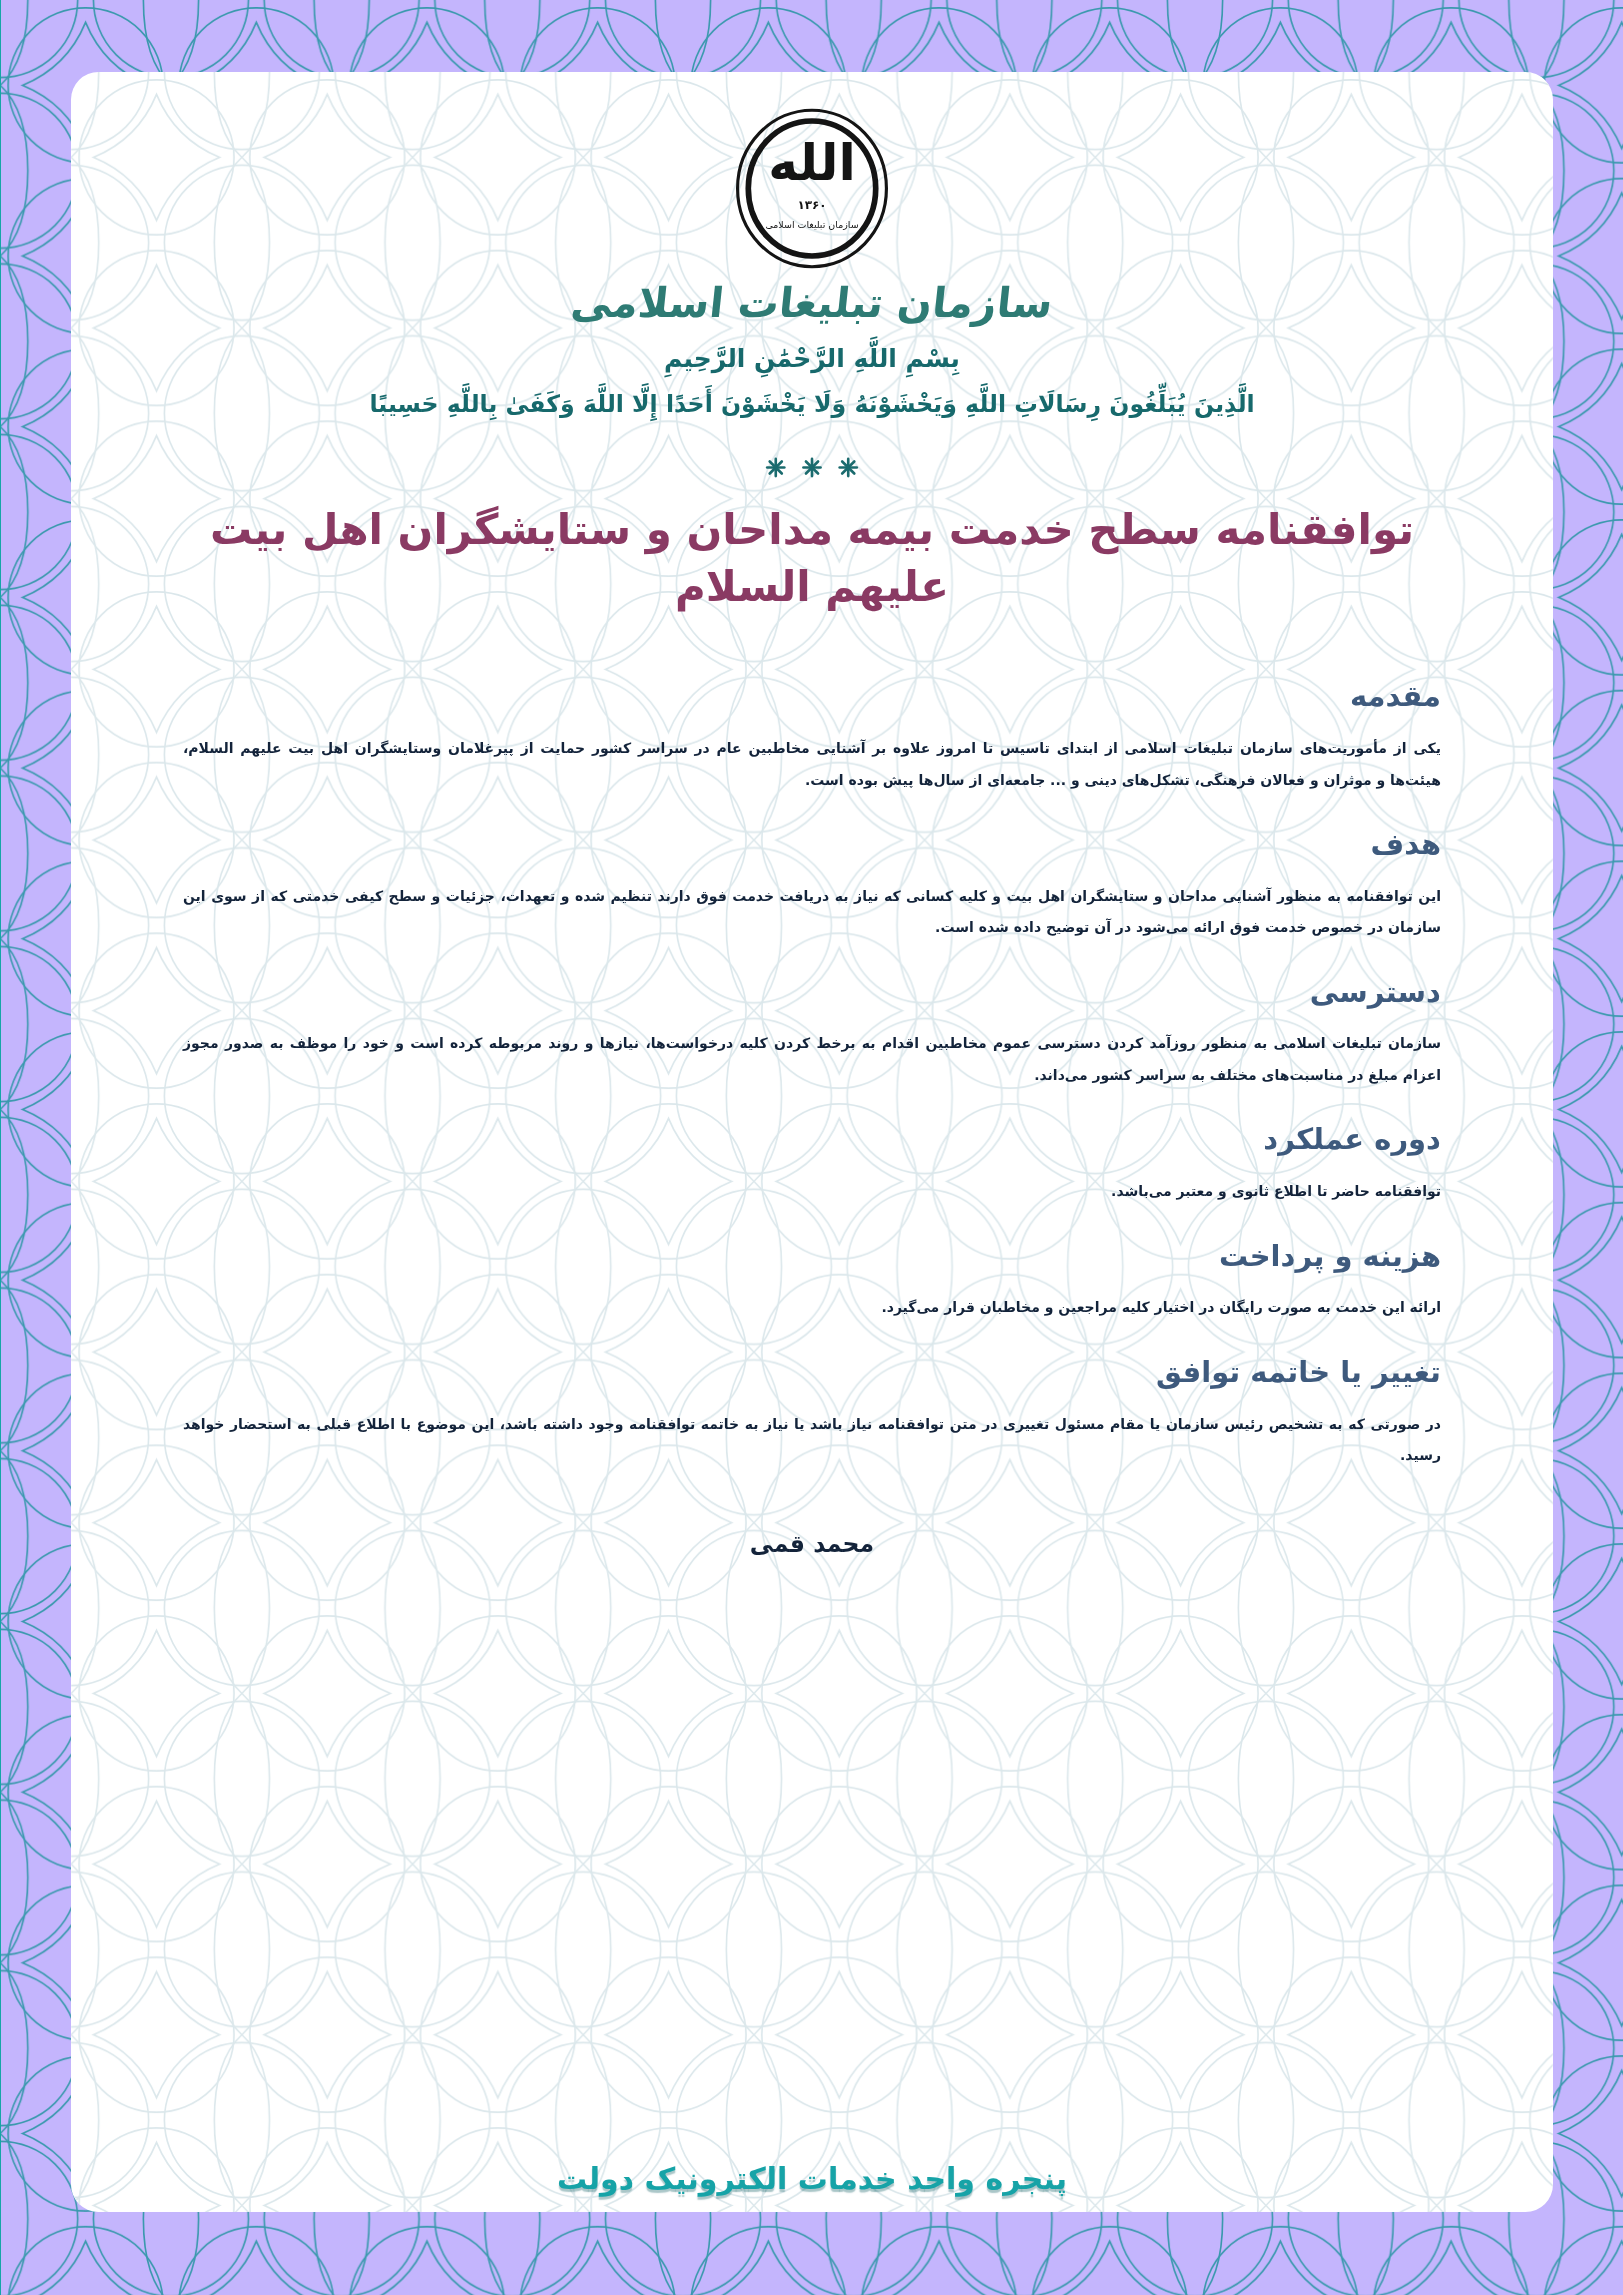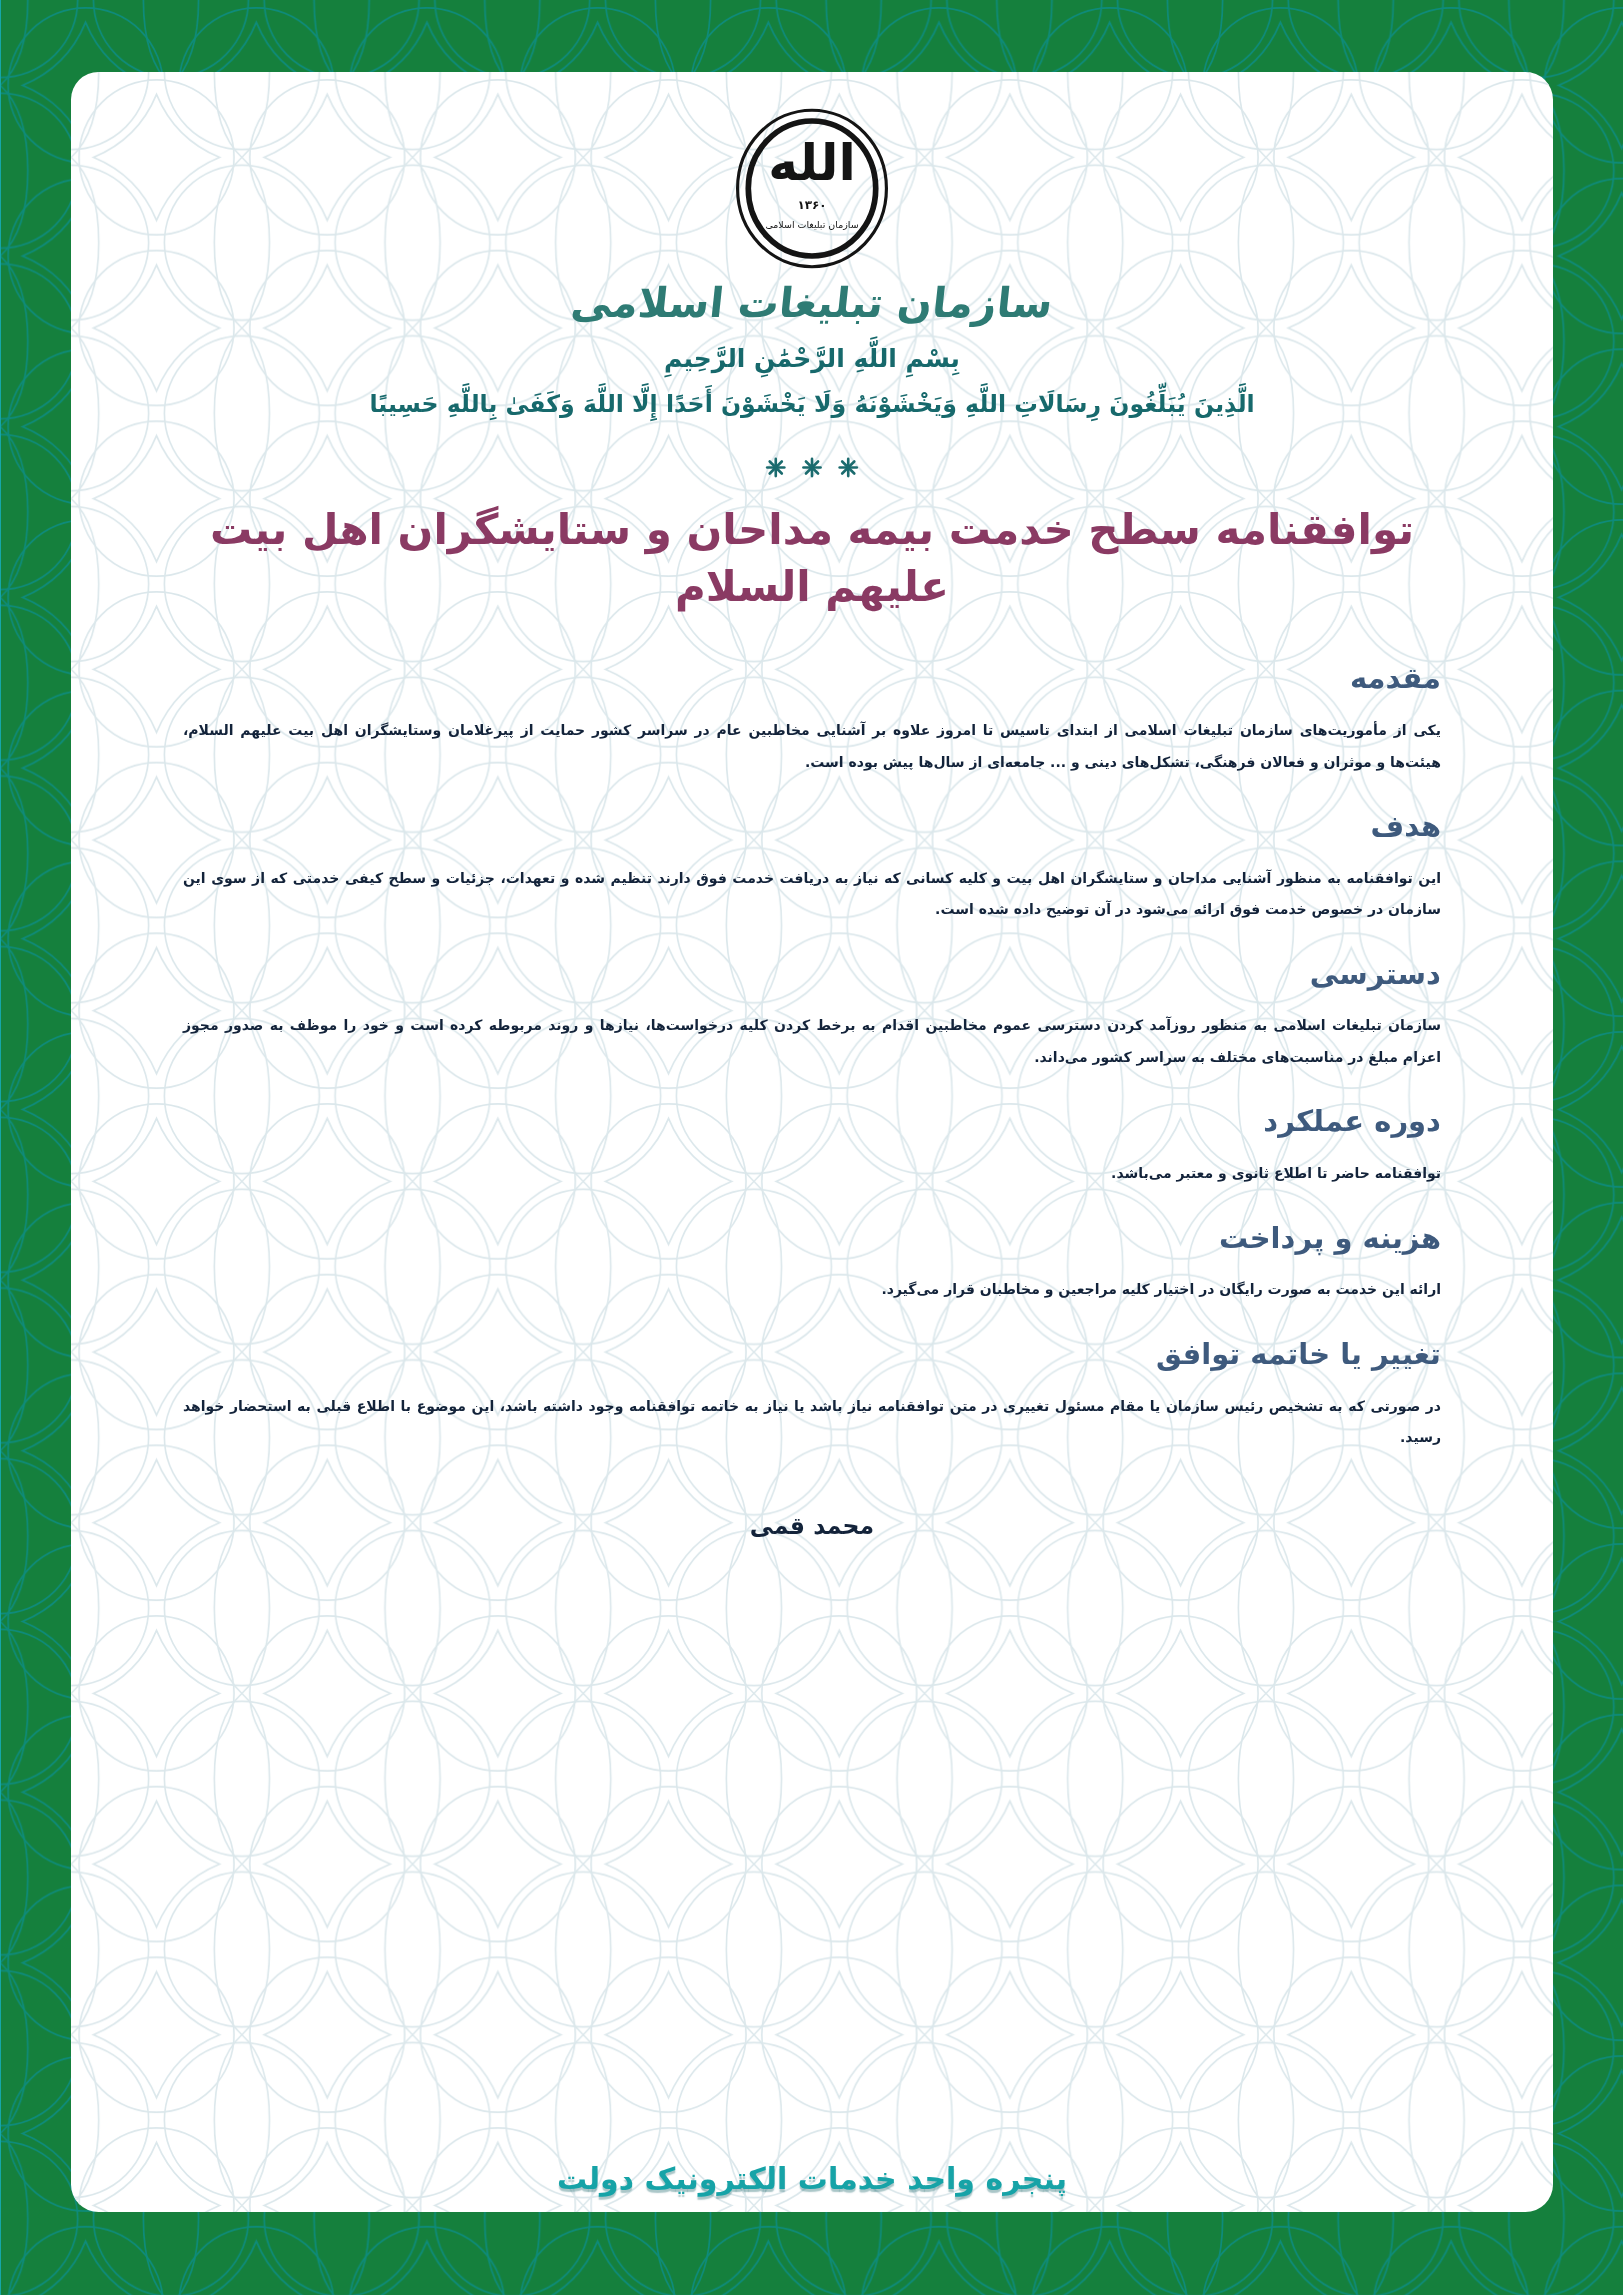--- a/index.html
+++ b/index.html
@@ -5,21 +5,21 @@
   * { margin: 0; padding: 0; box-sizing: border-box; }
   html, body { width: 1624px; }
   body {
     font-family: "DejaVu Sans", sans-serif;
     background: #15a6a7;
   }
   .page {
     position: relative;
     width: 1624px;
     height: 2295px;
-    background: #15803d;
+    background: #c4b5fd;
     overflow: hidden;
   }
   .page > svg.bg-pattern {
     position: absolute; inset: 0; width: 100%; height: 100%;
   }
   .card {
     position: absolute;
     top: 72px; left: 71px; right: 71px; bottom: 83px;
     background: #ffffff;
     border-radius: 27.6px;
@@ -62,21 +62,21 @@
   }
   .stars { text-align: center; margin-top: 29px; }
   .title {
     text-align: center;
     margin-top: 18.4px;
     font-size: 42px;
     font-weight: 700;
     color: #8a3a63;
     line-height: 1.35;
   }
-  .sections { margin-top: 45px; }
+  .sections { margin-top: 63px; }
   .section { margin-bottom: 30px; }
   .section-heading {
     font-size: 29px;
     font-weight: 700;
     color: #3e5a7d;
     text-align: right;
     line-height: 1.3;
   }
   .section-body {
     margin-top: 17px;

